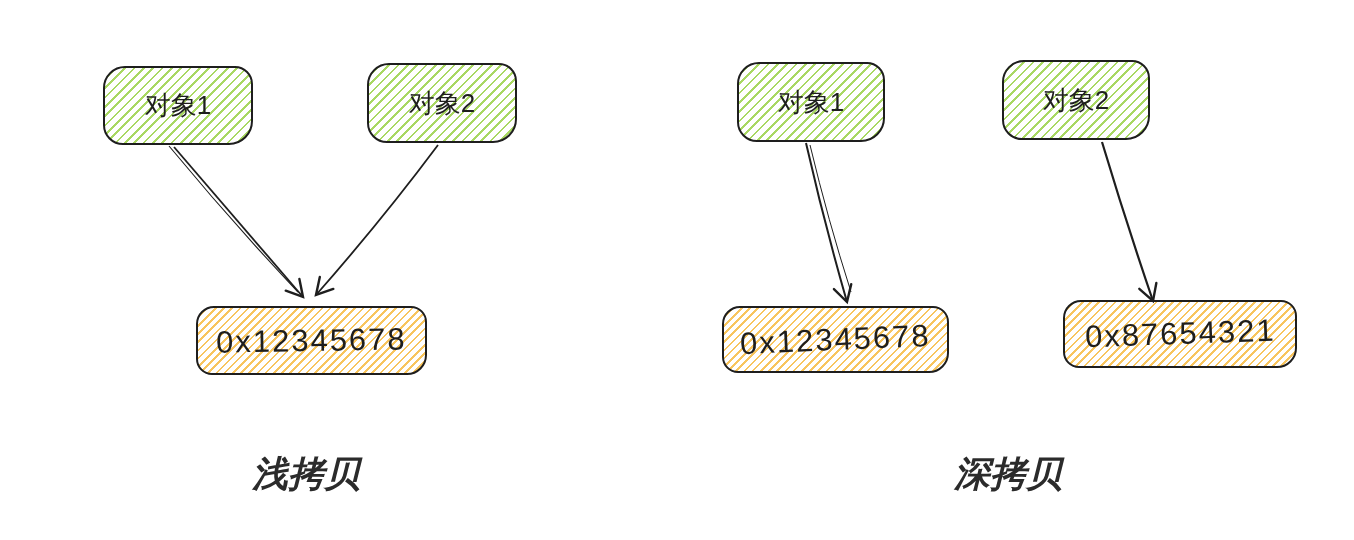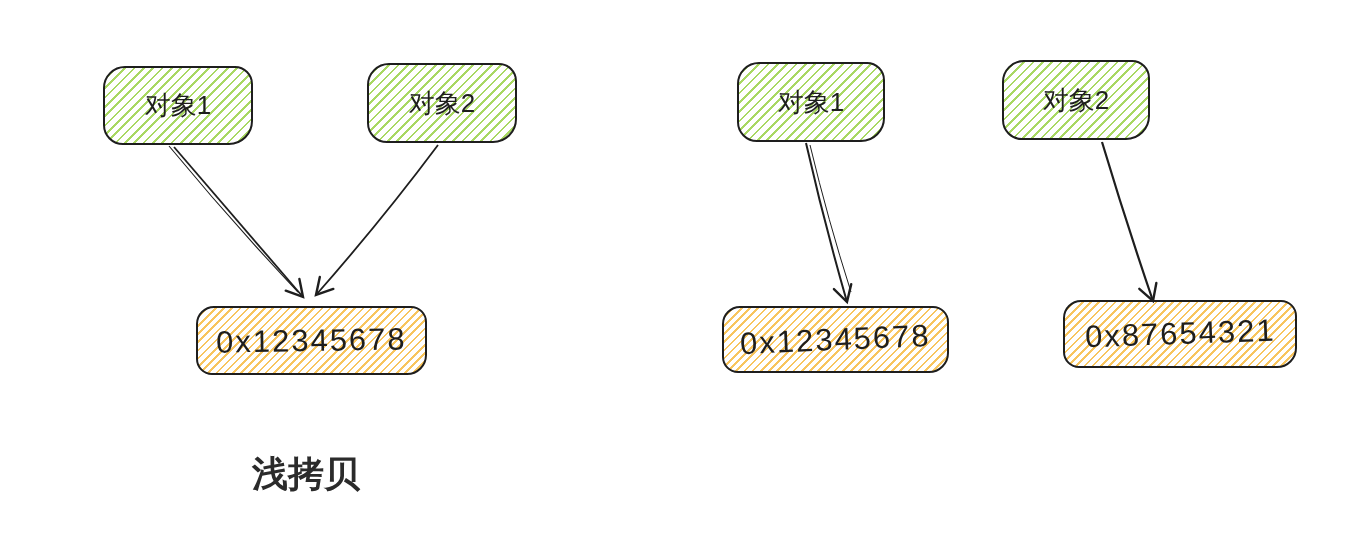--- a/index.html
+++ b/index.html
@@ -49,20 +49,21 @@
     font-size: 31px;
     letter-spacing: 2px;
   }
   .caption {
     position: absolute;
     width: 160px;
     text-align: center;
     font-size: 36px;
     font-weight: 700;
     color: #2b2b2b;
+    font-style: italic;
   }
   
   .s-obj1 { left: 103px; top: 66px;  width: 150px; height: 79px; }
   .s-obj2 { left: 367px; top: 63px;  width: 150px; height: 80px; }
   .s-addr { left: 196px; top: 306px; width: 231px; height: 69px; }
   .s-addr .lbl { transform: rotate(-1deg); }
   .d-obj1 { left: 737px; top: 62px;  width: 148px; height: 80px; }
   .d-obj2 { left: 1002px; top: 60px; width: 148px; height: 80px; }
   .d-addr1 { left: 722px; top: 306px; width: 227px; height: 67px; }
   .d-addr1 .lbl { transform: rotate(-2.5deg); }
@@ -108,14 +109,15 @@
   </div>
   <div class="node green d-obj2">
     <span class="lbl">对象2</span>
   </div>
   <div class="node orange d-addr1">
     <span class="lbl">0x12345678</span>
   </div>
   <div class="node orange d-addr2">
     <span class="lbl">0x87654321</span>
   </div>
+  <div class="caption d-caption">深拷贝</div>
 
 </div>
 
 </body></html>

